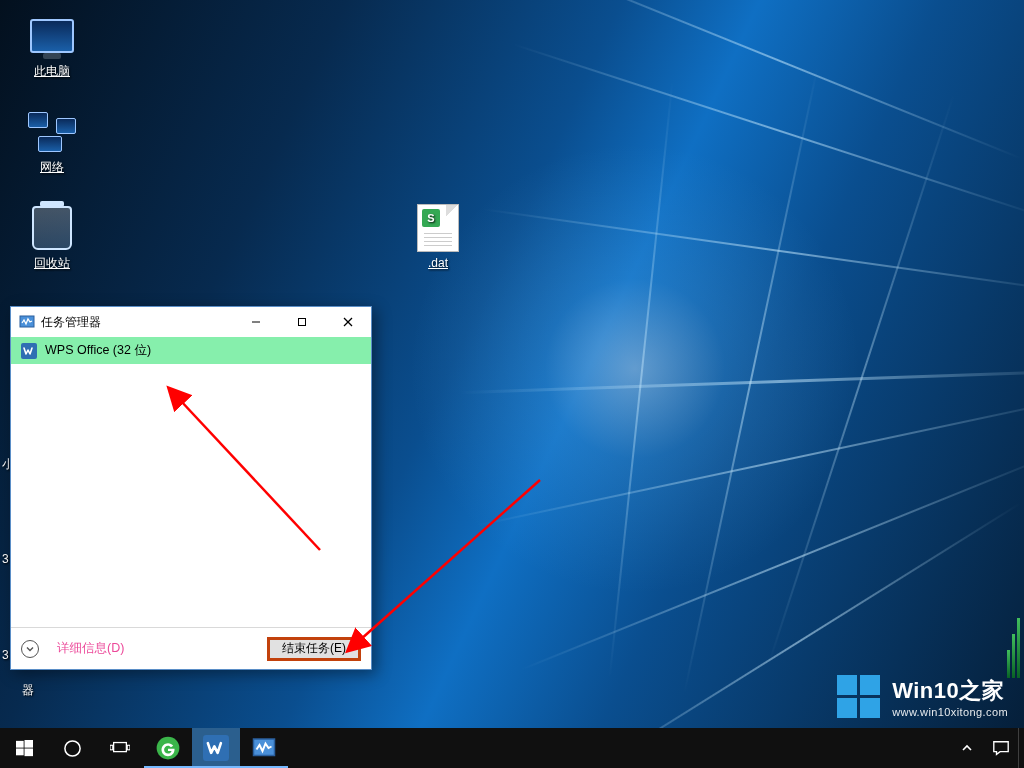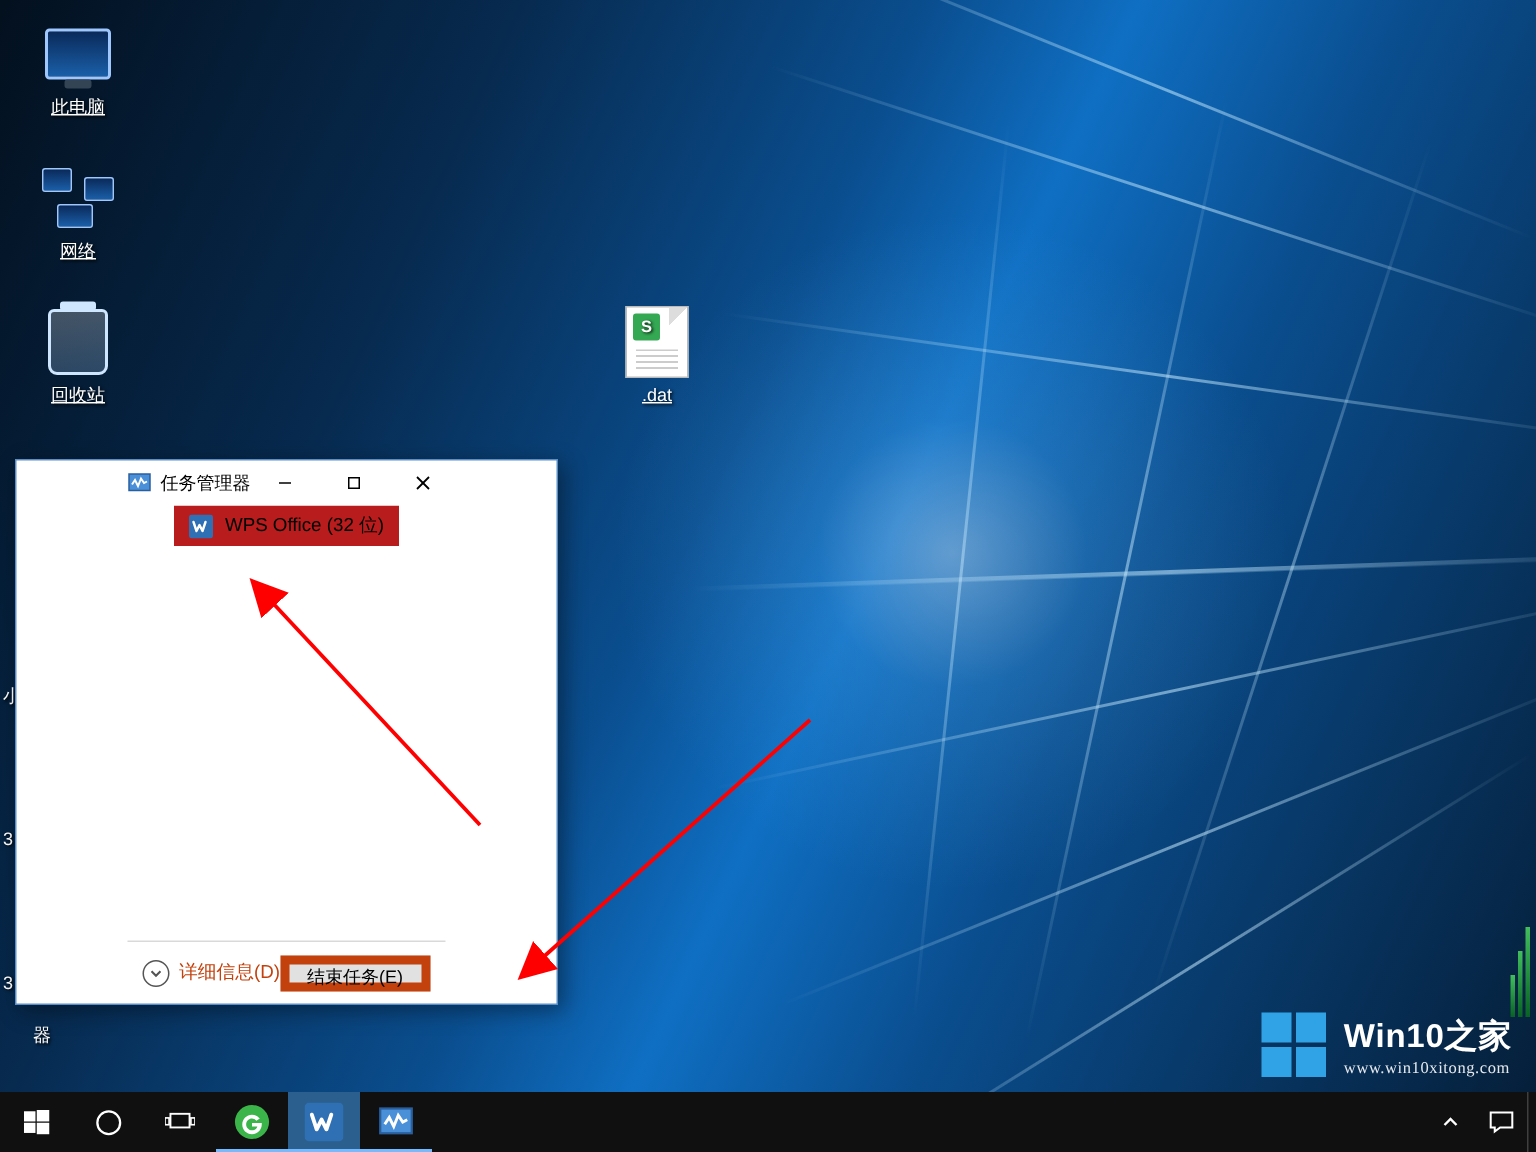--- a/index.html
+++ b/index.html
@@ -28,46 +28,46 @@
 
 
 .dicon { position:absolute; width:76px; text-align:center; color:#fff; font-size:12px; text-shadow:1px 1px 2px rgba(0,0,0,.9); cursor:default; }
 .dicon .glyph { width:48px; height:48px; margin:0 auto 4px; display:flex; align-items:center; justify-content:center; }
 .dicon .label { line-height:14px;text-decoration:underline; }
 
 
 #taskmgr {
   position:absolute; left:10px; top:306px; width:362px; height:364px;
   background:#fff; border:1px solid #5a8ec7; box-shadow:4px 4px 14px rgba(0,0,0,.4);
-  display:flex; flex-direction:column;align-items:center;
+  display:flex; flex-direction:column;
 }
 #tm-titlebar { height:30px; display:flex; align-items:center; padding:0 0 0 8px; font-size:12px; color:#000; }
 #tm-titlebar .ticon { width:16px; height:16px; margin-right:6px; }
 #tm-ctrls { margin-left:auto; display:flex; }
 #tm-ctrls .wbtn { width:46px; height:30px; display:flex; align-items:center; justify-content:center; color:#000; }
 
 #tm-list { flex:1; overflow:auto; font-size:12.5px; }
 .tm-row { display:flex; align-items:center; height:27px; padding:0 10px; gap:8px; }
-.tm-row.sel { background:#b91c1c; }
+.tm-row.sel { background:#86efac; }
 .tm-row .appicon { width:16px; height:16px; flex:none; }
 
 #tm-footer { height:42px; border-top:1px solid #d9d9d9; display:flex; align-items:center; padding:0 10px; }
-#tm-more { display:flex; align-items:center; gap:6px; font-size:12.5px; color:#c2410c; cursor:pointer; }
+#tm-more { display:flex; align-items:center; gap:18px; font-size:12.5px; color:#ec4899; cursor:pointer; }
 #tm-more .circ { width:18px; height:18px; border:1.4px solid #555; border-radius:50%; display:flex; align-items:center; justify-content:center; }
-#tm-end { margin-left:auto; height:24px; padding:0 12px; font-size:12px; background:#e1e1e1; border:6px solid #c2410c; cursor:pointer; }
+#tm-end { margin-left:auto; height:24px; padding:0 12px; font-size:12px; background:#e1e1e1; border:3px solid #c2410c; cursor:pointer; }
 
 
 .arrow-svg { position:absolute; pointer-events:none; }
 
 
 #watermark { position:absolute; right:16px; bottom:50px; display:flex; align-items:center; gap:12px; color:#fff; }
 #watermark .wlogo { display:grid; grid-template-columns:20px 20px; grid-template-rows:20px 20px; gap:3px; }
 #watermark .wlogo div { background:#2fa3e6; }
 #watermark .wtext .t1 { font-size:22px; font-weight:700; letter-spacing:.5px; }
-#watermark .wtext .t2 { font-size:11px; opacity:.9; letter-spacing:.4px;font-family:Liberation Serif, serif; }
+#watermark .wtext .t2 { font-size:11px; opacity:.9; letter-spacing:.4px; }
 
 
 #eq { position:absolute; right:4px; bottom:90px; display:flex; gap:2px; align-items:flex-end; opacity:.7; }
 #eq div { width:3px; background:linear-gradient(#5bff67,#0a7d1a); }
 
 
 .edgelabel { position:absolute; left:2px; color:#fff; font-size:12px; text-shadow:1px 1px 2px #000; }
 
 
 #taskbar { position:absolute; left:0; bottom:0; width:1024px; height:40px; background:#101010; display:flex; align-items:stretch; color:#fff; }

